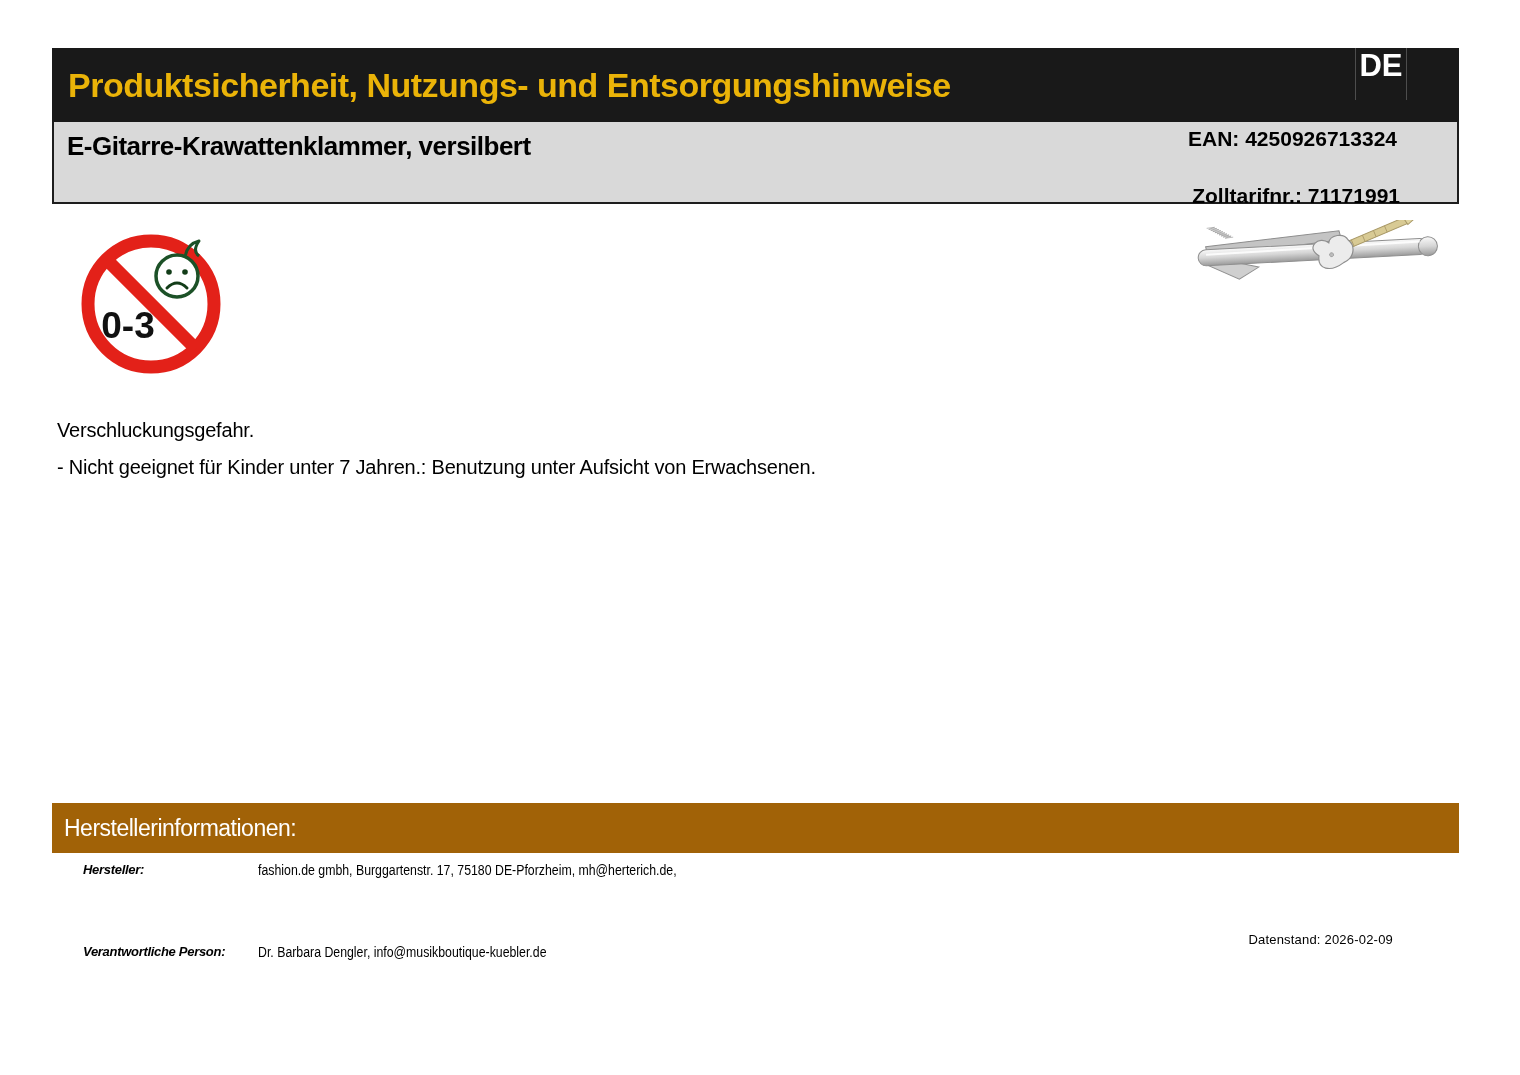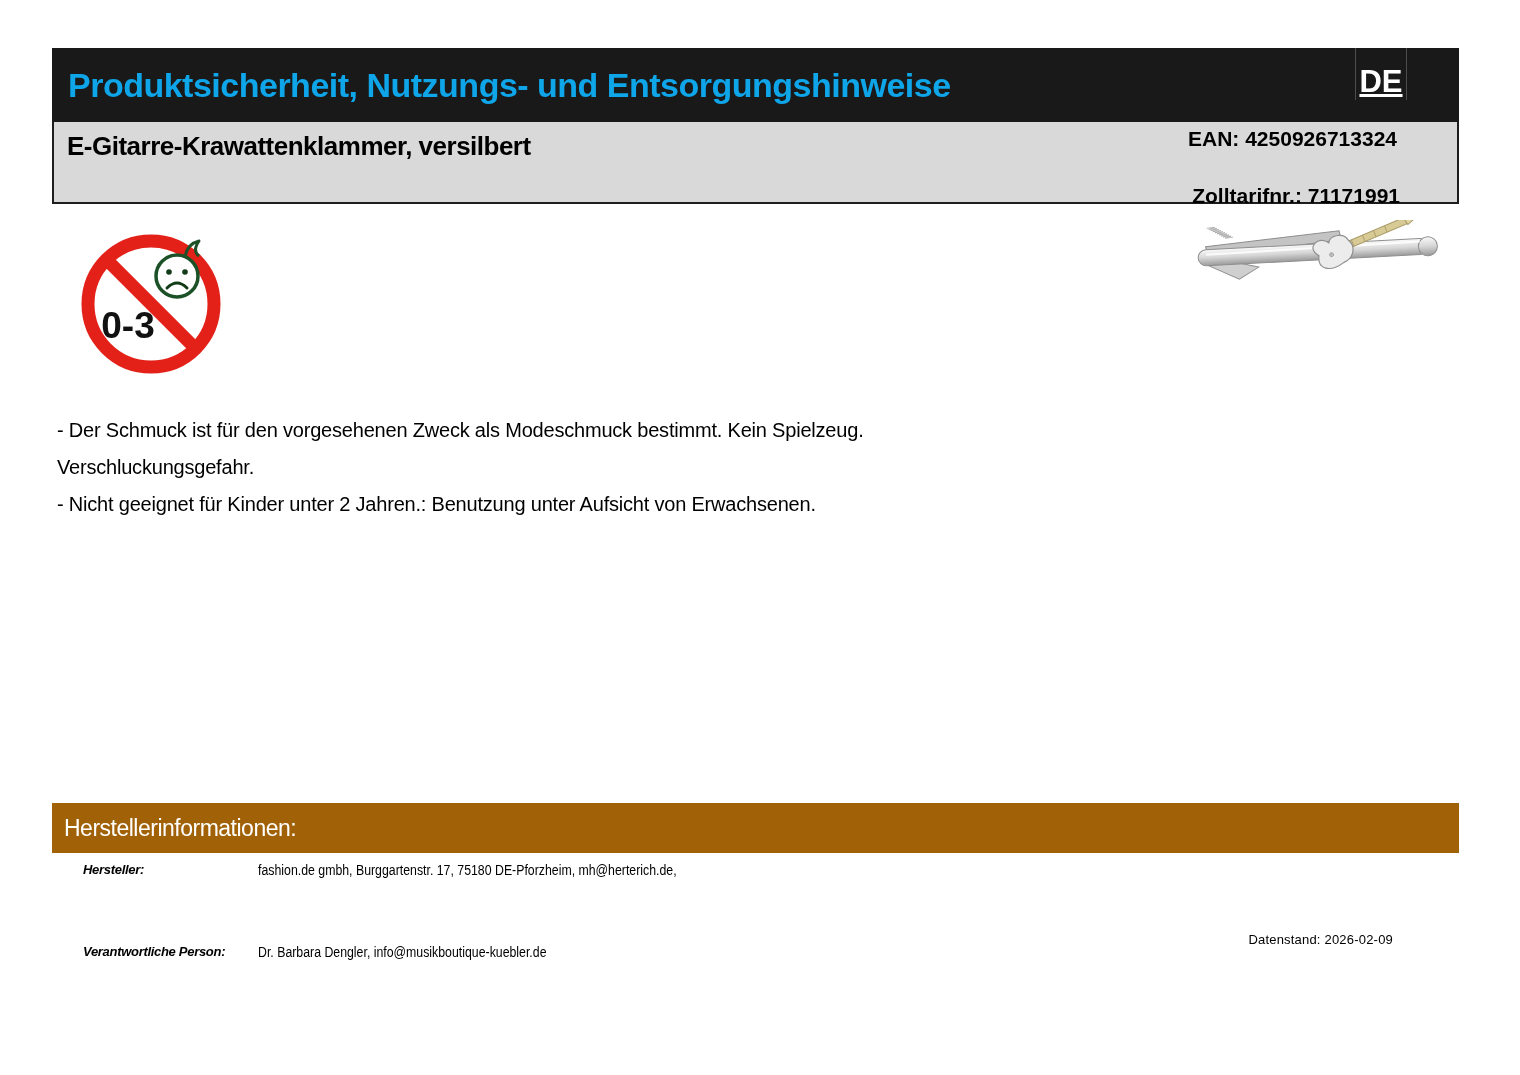--- a/index.html
+++ b/index.html
@@ -10,28 +10,28 @@
     color:#000; position:relative; overflow:hidden;
   }
   #page { position:absolute; inset:0; }
 
   
   .header-black {
     position:absolute; left:52px; top:48px; width:1407px; height:74px;
     background:#191919; display:flex; align-items:center;
   }
   .header-title {
-    margin-left:16px; color:#0ea5e9; font-size:34px; font-weight:bold;
+    margin-left:16px; color:#eab308; font-size:34px; font-weight:bold;
     letter-spacing:-0.5px; white-space:nowrap;
   }
   .lang-cell {
     position:absolute; left:1303px; top:0; width:52px; height:52px;
     border-left:1px solid #4d4d4d; border-right:1px solid #4d4d4d;
-    display:flex; align-items:flex-end; justify-content:center;
-    color:#fff; font-size:31px; font-weight:bold;text-decoration:underline;
+    display:flex; align-items:flex-start; justify-content:center;
+    color:#fff; font-size:31px; font-weight:bold;
   }
   .header-gray {
     position:absolute; left:52px; top:122px; width:1407px; height:82px;
     background:#d9d9d9; border:2px solid #1d1d1d; border-top:none;
   }
   .product-name {
     position:absolute; left:13px; top:9px; font-size:26px; font-weight:bold;
     letter-spacing:-0.5px; white-space:nowrap;
   }
   .ean { position:absolute; right:60px; top:5px; font-size:21px; font-weight:bold; }
@@ -119,23 +119,22 @@
         <line x1="64" y1="-5" x2="64" y2="2" stroke="#a89866" stroke-width="0.8"></line>
         <line x1="76" y1="-5" x2="76" y2="2" stroke="#a89866" stroke-width="0.8"></line>
         <polygon points="96,-7 114,-11 116,-3 98,3" fill="#e0d4a0" stroke="#a89866" stroke-width="1"></polygon>
         <path d="M4,-3 C -6,-16 12,-22 18,-11 C 22,-18 36,-15 37,-6 C 42,3 35,13 24,13 C 8,17 -3,9 4,-3 Z" fill="#ececec" stroke="#8f8f8f" stroke-width="1.2"></path>
         <circle cx="16" cy="1" r="2" fill="#bdbdbd" stroke="#8f8f8f" stroke-width="0.6"></circle>
       </g>
     </g>
   </svg>
 
   <div class="notes">
-    <div>- Der Schmuck ist für den vorgesehenen Zweck als Modeschmuck bestimmt. Kein Spielzeug.</div>
     <div>Verschluckungsgefahr.</div>
-    <div>- Nicht geeignet für Kinder unter 2 Jahren.: Benutzung unter Aufsicht von Erwachsenen.</div>
+    <div>- Nicht geeignet für Kinder unter 7 Jahren.: Benutzung unter Aufsicht von Erwachsenen.</div>
   </div>
 
   <div class="mfr-bar">
     <span class="mfr-heading">Herstellerinformationen:</span>
   </div>
 
   <span class="mfr-label row1">Hersteller:</span>
   <span class="mfr-value row1"><span class="narrow">fashion.de gmbh, Burggartenstr. 17, 75180 DE-Pforzheim, mh@herterich.de,</span></span>
 
   <span class="mfr-label row2">Verantwortliche Person:</span>

